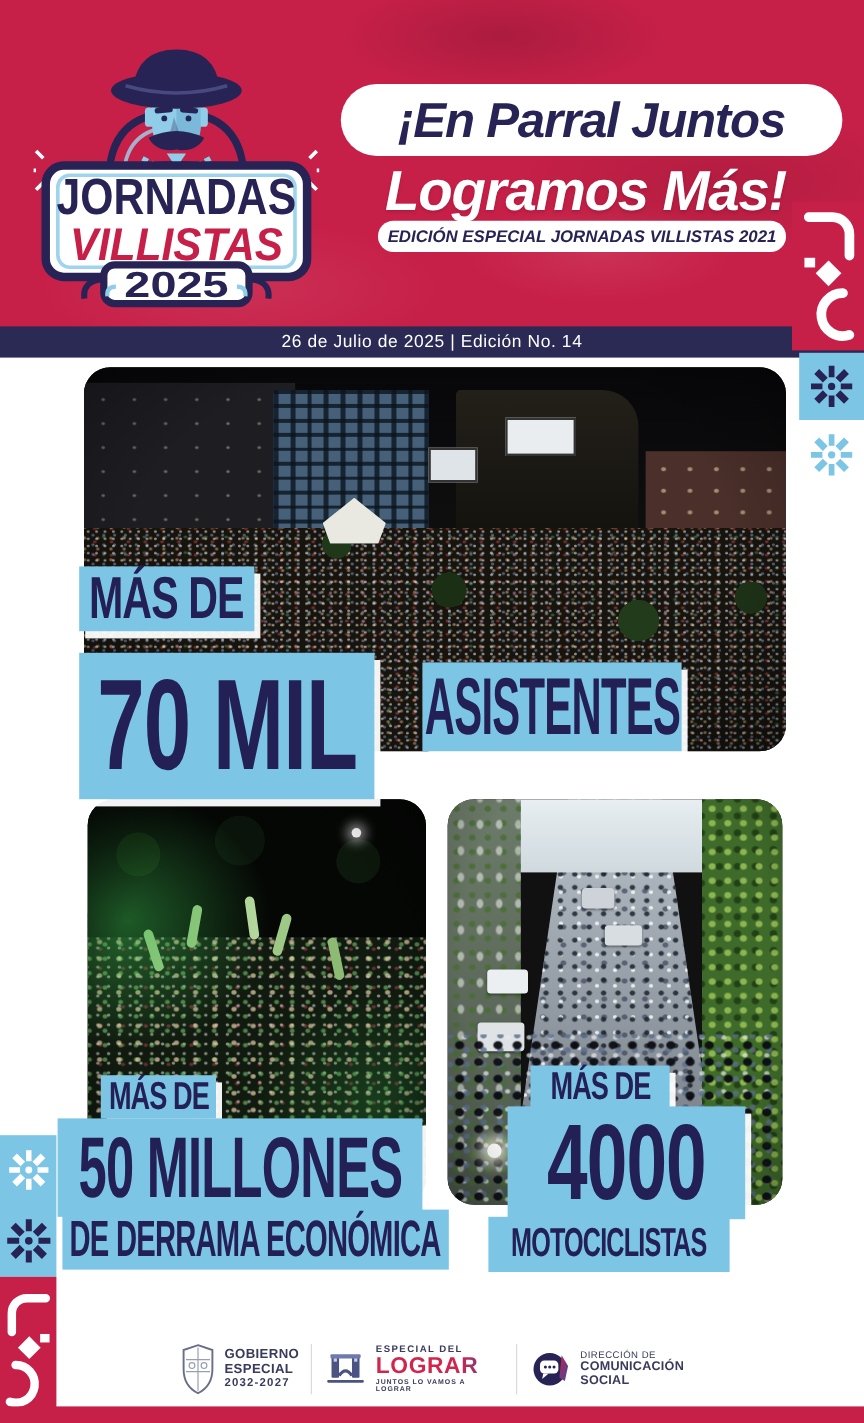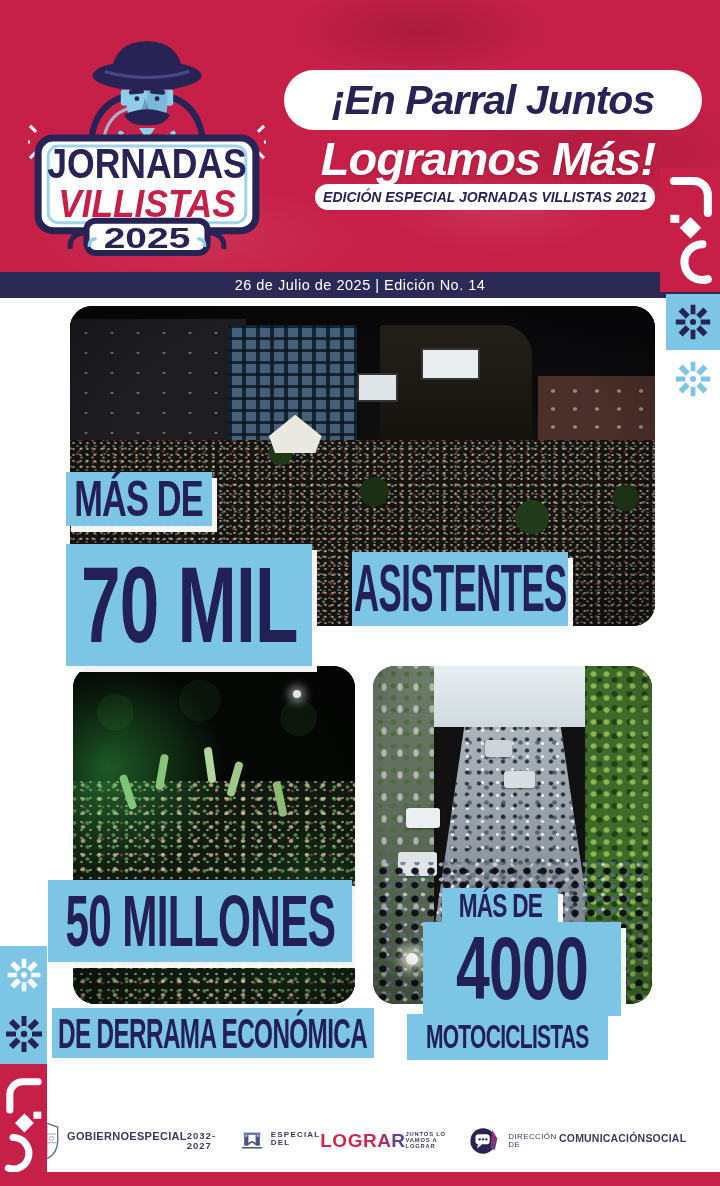--- a/index.html
+++ b/index.html
@@ -155,39 +155,39 @@
     transform:scaleX(var(--sx,.68)) scaleY(1.12);}
   .s1-prefix{left:66px;top:472px;width:146px;height:54px;}
   .s1-prefix .cond{font-size:44px;--sx:.78;}
   .s1-value{left:66px;top:524px;width:246px;height:122px;margin-top:20px;}
   .s1-value .cond{font-size:96px;--sx:.74;}
   .s1-label{left:352px;top:552px;width:216px;height:74px;}
   .s1-label .cond{font-size:60px;--sx:.58;}
 
   .s2-prefix{left:84px;top:896px;width:96px;height:36px;}
   .s2-prefix .cond{font-size:29px;--sx:.78;}
-  .s2-value{left:48px;top:880px;width:304px;height:82px;}
+  .s2-value{left:48px;top:932px;width:304px;height:82px;}
   .s2-value .cond{font-size:64px;--sx:.66;}
   .s2-label{left:52px;top:1008px;width:322px;height:50px;}
   .s2-label .cond{font-size:38px;--sx:.64;}
 
   .s3-prefix{left:442px;top:888px;width:116px;height:36px;}
   .s3-prefix .cond{font-size:29px;--sx:.78;}
   .s3-value{left:423px;top:922px;width:198px;height:94px;}
   .s3-value .cond{font-size:80px;--sx:.76;}
   .s3-label{left:407px;top:1014px;width:201px;height:46px;}
   .s3-label .cond{font-size:30px;--sx:.70;}
 
   
   .footer-row{
     left:150px;top:1110px;width:420px;height:62px;z-index:2;
     display:flex;align-items:center;justify-content:center;gap:10px;
   }
   .logo-group{display:flex;align-items:center;gap:7px;}
-  .logo-text{display:flex;flex-direction:row;line-height:1.05;}
+  .logo-text{display:flex;flex-direction:column;line-height:1.05;}
   .gob-l1,.gob-l2{font-size:11px;font-weight:800;color:#3A3A5C;letter-spacing:.3px;}
   .gob-l3{font-size:9.5px;font-weight:800;color:#3A3A5C;letter-spacing:1px;}
   .par-l1{font-size:8px;font-weight:800;color:#3A3A5C;letter-spacing:1.2px;}
   .par-l2{font-size:19px;font-weight:800;letter-spacing:.5px;
     background:linear-gradient(90deg,#D0254C 65%,#3b4aa0);
     -webkit-background-clip:text;background-clip:text;color:#D0254C;-webkit-text-fill-color:transparent;}
   .par-l3{font-size:5.8px;font-weight:800;color:#3A3A5C;letter-spacing:.8px;}
   .com-l1{font-size:8px;color:#3A3A5C;letter-spacing:.4px;}
   .com-l2,.com-l3{font-size:10.5px;font-weight:800;color:#3A3A5C;letter-spacing:.2px;}
   .divider{width:1px;height:42px;background:#d9d9e0;}

